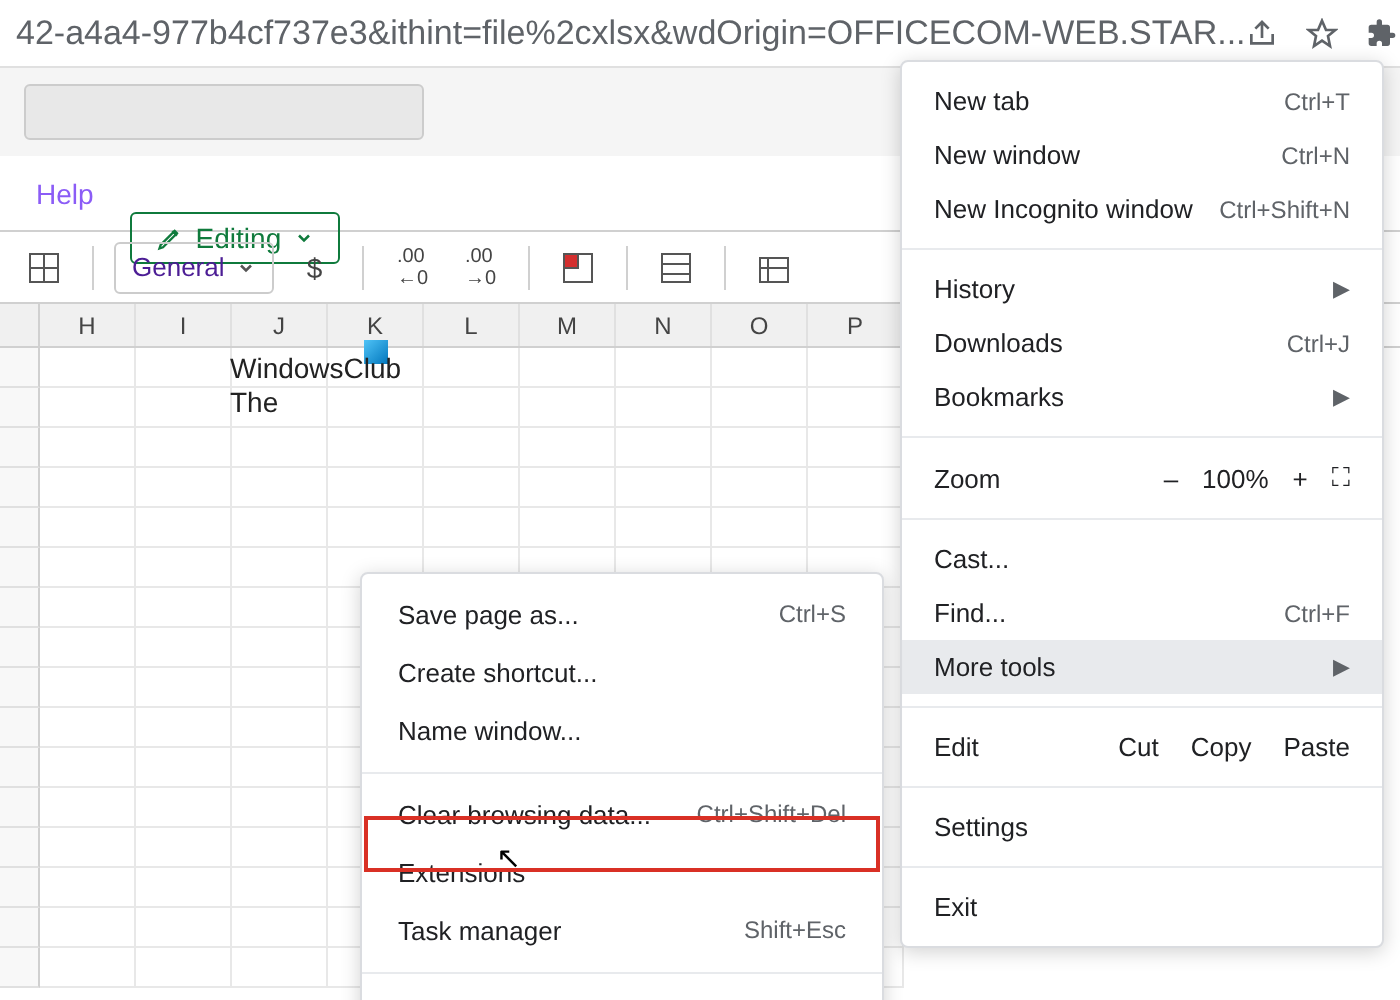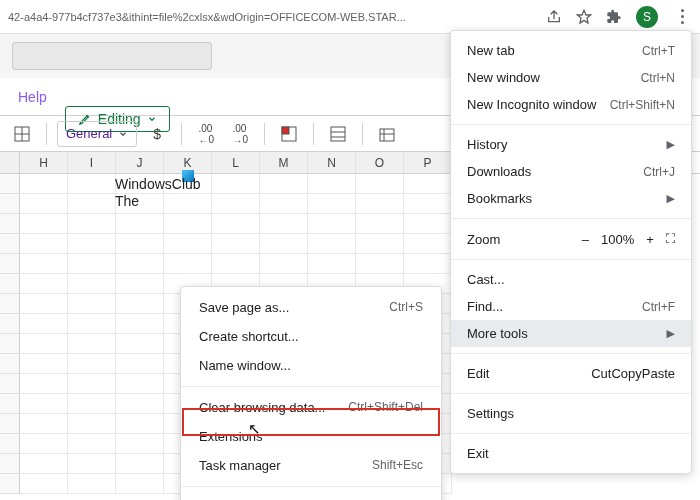--- a/index.html
+++ b/index.html
@@ -1,18 +1,18 @@
 <!DOCTYPE html>
 <html><head>
 <meta charset="utf-8">
 <style>
 * { margin: 0; padding: 0; box-sizing: border-box; font-family: -apple-system, BlinkMacSystemFont, "Segoe UI", Arial, sans-serif; }
 body { width: 700px; height: 500px; background: #fff; overflow: hidden; position: relative; }
 .browser-bar { height: 34px; background: #fff; display: flex; align-items: center; padding: 0 8px; border-bottom: 1px solid #e0e0e0; }
-.url-text { flex: 0 0 auto; color: #5f6368; font-size: 11px; white-space: nowrap; overflow: hidden; }
+.url-text { flex: 0 0 auto; color: #5f6368; font-size: 17px; white-space: nowrap; overflow: hidden; }
 .browser-icons { margin-left: auto; display: flex; gap: 14px; align-items: center; }
 .avatar { width: 22px; height: 22px; border-radius: 50%; background: #188038; color: #fff; display: flex; align-items: center; justify-content: center; font-size: 12px; font-weight: 500; }
 .kebab { width: 20px; display: flex; flex-direction: column; align-items: center; gap: 3px; cursor: pointer; }
 .kebab span { width: 3px; height: 3px; background: #5f6368; border-radius: 50%; }
 .app-area { position: relative; }
 .title-bar { height: 44px; background: #f5f5f5; display: flex; align-items: center; padding: 0 12px; }
 .title-input { width: 200px; height: 28px; background: #e8e8e8; border: 1px solid #ccc; border-radius: 3px; }
 .toolbar { height: 38px; background: #fff; display: flex; align-items: center; padding: 0 8px; gap: 8px; border-bottom: 1px solid #d0d0d0; }
 .help-btn { padding: 4px 10px; font-size: 14px; color: #8b5cf6; }
 .editing-btn { display: flex; align-items: center; gap: 6px; padding: 4px 12px; border: 1px solid #0f7a3c; border-radius: 3px; color: #0f7a3c; font-size: 14px; margin-top: 44px; }
@@ -31,21 +31,21 @@
 .logo-overlay { position: absolute; left: 115px; top: 176px; font-size: 14px; color: #222; line-height: 1.2; }
 .logo-sq { position: absolute; left: 182px; top: 170px; width: 12px; height: 12px; background: linear-gradient(135deg, #4fc3f7, #0277bd); }
 .chrome-menu { position: absolute; right: 8px; top: 30px; width: 242px; background: #fff; border: 1px solid #dadce0; box-shadow: 0 2px 10px rgba(0,0,0,.18); border-radius: 4px; padding: 6px 0; font-size: 13px; color: #202124; z-index: 50; }
 .cm-item { display: flex; align-items: center; justify-content: space-between; padding: 6px 16px; cursor: pointer; }
 .cm-item.hover { background: #e8eaed; }
 .cm-shortcut { color: #5f6368; font-size: 12px; }
 .cm-sep { height: 1px; background: #e8eaed; margin: 6px 0; }
 .cm-zoom { display: flex; align-items: center; padding: 6px 16px; gap: 8px; text-align: right; }
 .cm-zoom .zctl { margin-left: auto; display: flex; align-items: center; gap: 12px; }
 .cm-edit { display: flex; align-items: center; padding: 6px 16px; gap: 8px; }
-.cm-edit .ectl { margin-left: auto; display: flex; }
+.cm-edit .ectl { margin-left: auto; display: flex; gap: 16px; }
 .chev { font-size: 11px; color: #5f6368; }
 .fullscreen-icon { font-size: 13px; }
 .submenu { position: absolute; left: 180px; top: 286px; width: 262px; background: #fff; border: 1px solid #dadce0; box-shadow: 0 2px 10px rgba(0,0,0,.18); border-radius: 4px; padding: 6px 0; font-size: 13px; color: #202124; z-index: 60; }
 .sm-item { display: flex; justify-content: space-between; padding: 7px 18px; cursor: pointer; }
 .sm-sep { height: 1px; background: #e8eaed; margin: 6px 0; }
 .highlight-box { position: absolute; border: 2px solid #d93025; pointer-events: none; z-index: 70; }
 .cursor { position: absolute; z-index: 80; font-size: 15px; color: #000; }
 svg { display: block; }
 </style>
 </head>

